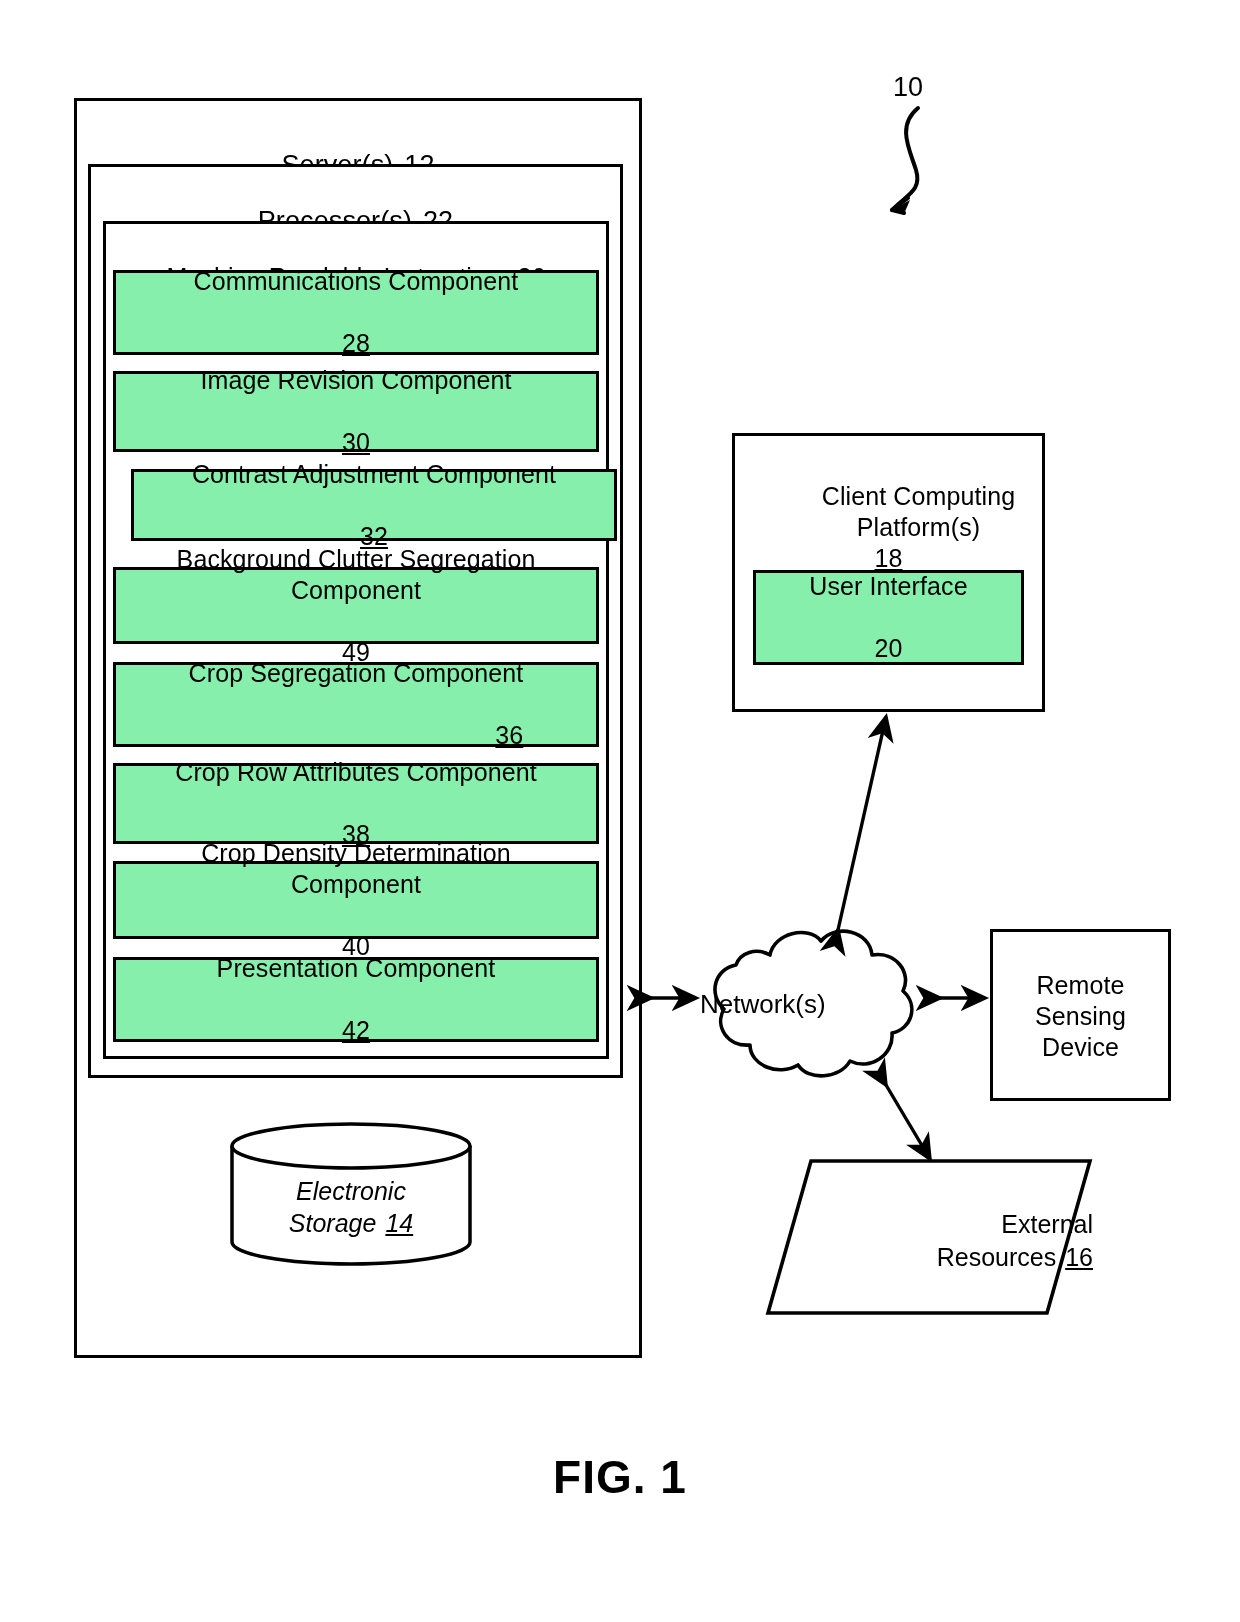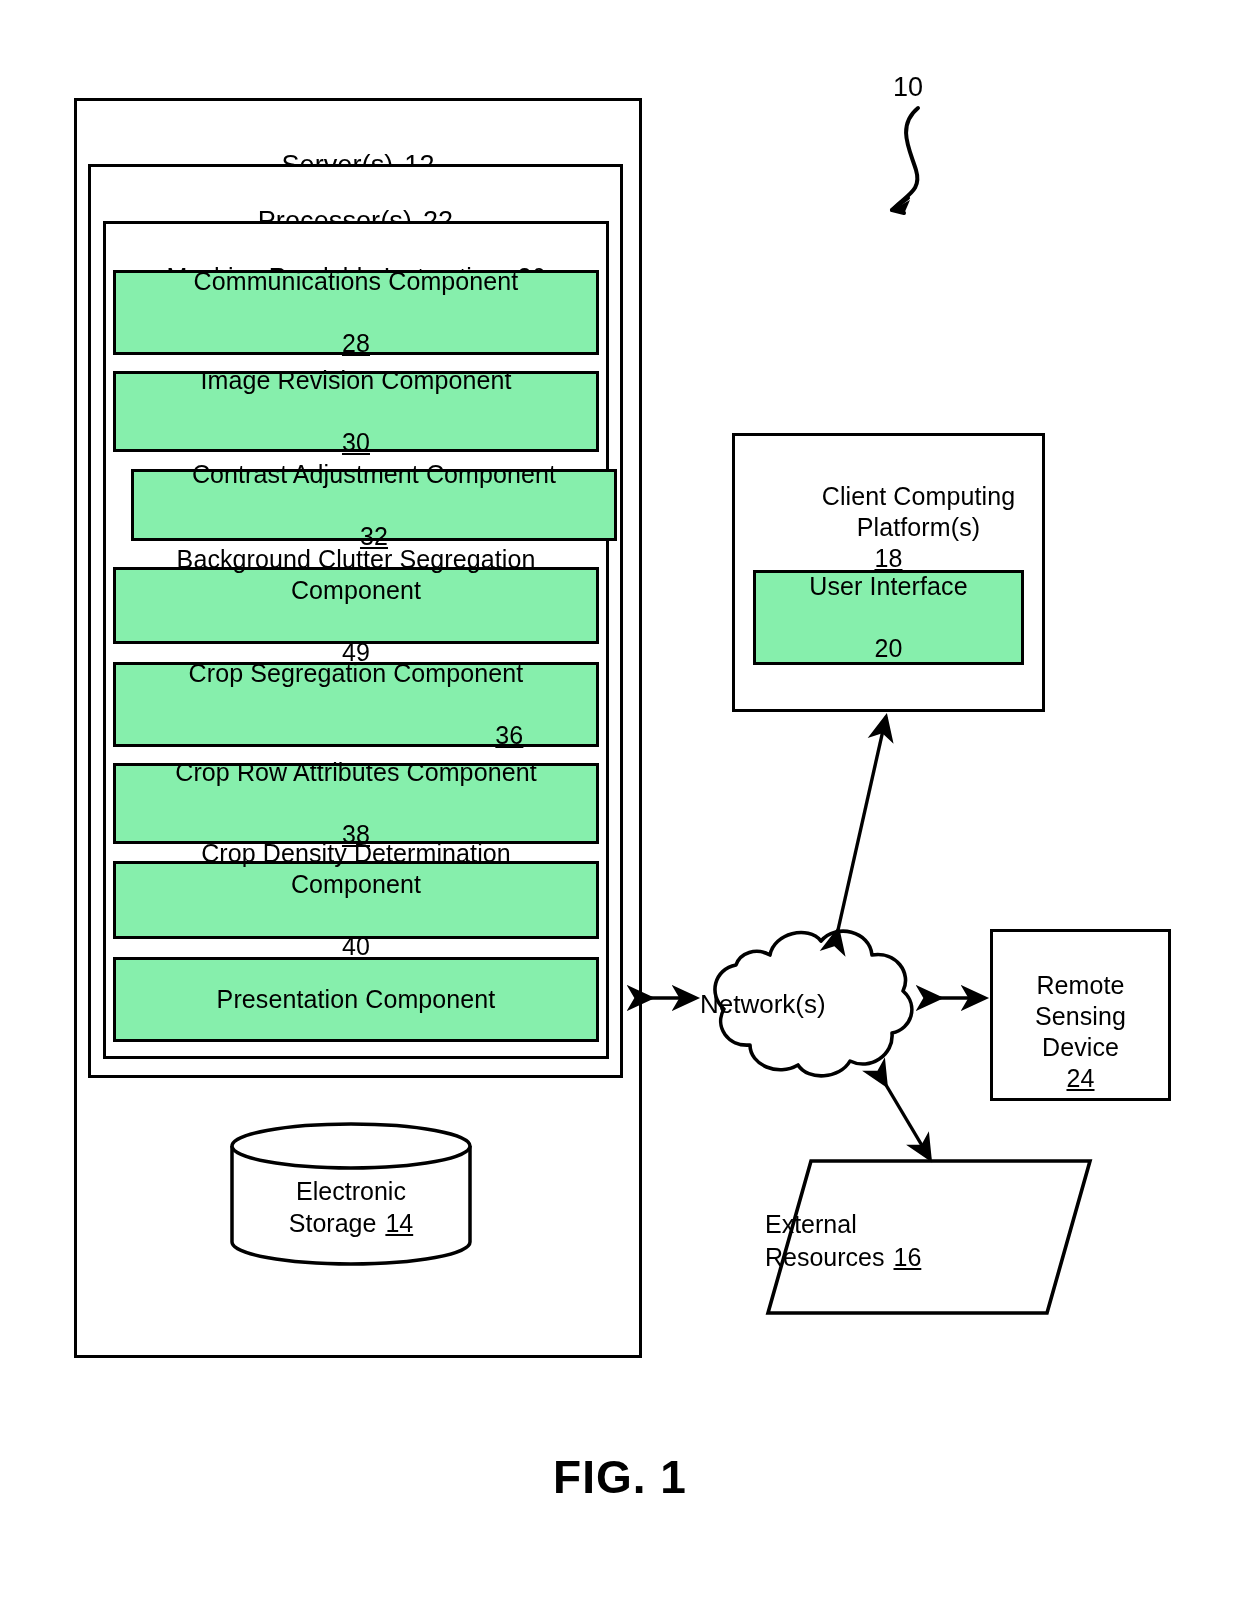--- a/index.html
+++ b/index.html
@@ -82,21 +82,21 @@
     text-align: left;
     font-size: 26px;
   }
 
   
   .para { position: absolute; }
   .para svg { display: block; }
   .para-text {
     position: absolute;
     left: 0; right: 0;
-    text-align: left;
+    text-align: right;
     font-size: 25px;
     line-height: 33px;
   }
 
   
   .arrows {
     position: absolute;
     inset: 0;
     pointer-events: none;
   }
@@ -178,25 +178,25 @@
 
   <div class="comp" style="left:113px; top:861px; width:486px; height:78px;">
     <span class="lbl">
       <span>Crop Density Determination
 Component</span><span style="display:inline-block;width:9px"></span><span class="ref">40</span>
     </span>
   </div>
 
   <div class="comp" style="left:113px; top:957px; width:486px; height:85px;">
     <span class="lbl">
-      <span>Presentation Component</span><span style="display:inline-block;width:9px"></span>
-    </span>
-  </div>
-
-  <div class="cyl" style="left:228px; top:1120px; width:246px; height:148px;">
+      <span>Presentation Component</span><span style="display:inline-block;width:9px"></span><span class="ref">42</span>
+    </span>
+  </div>
+
+  <div class="cyl" style="left:228px; top:1120px; width:246px; height:148px;font-style:italic;">
     <svg width="246" height="148" viewBox="0 0 246 148">
       <path d="M4 26 L4 122" stroke="#000" stroke-width="3.5" fill="none"></path>
       <path d="M242 26 L242 122" stroke="#000" stroke-width="3.5" fill="none"></path>
       <ellipse cx="123" cy="26" rx="119" ry="22" stroke="#000" stroke-width="3.5" fill="#fff"></ellipse>
       <path d="M4 122 A119 22 0 0 0 242 122" stroke="#000" stroke-width="3.5" fill="none"></path>
     </svg>
     <div class="cyl-text" style="top:55px;">
       <span style="white-space:pre-line;">Electronic
 Storage</span><span style="display:inline-block;width:9px"></span><span class="ref">14</span>
     </div>
@@ -248,23 +248,20 @@
       <span>Network(s)</span>
     </div>
   </div>
 
   <div class="box" style="left:990px; top:929px; width:181px; height:172px;"></div>
   <div class="ctr lbl" style="left:990px; width:181px; top:939px;">
     <span style="white-space:pre-line;">Remote
 Sensing
 Device</span>
   </div>
-  <div class="ctr lbl ref" style="left:990px; width:181px; top:1032px;">
-    <span>24</span>
-  </div>
 
   <div class="para" style="left:765px; top:1158px; width:328px; height:158px;">
     <svg width="328" height="158" viewBox="0 0 328 158">
       <path d="M46 3 L325 3 L282 155 L3 155 Z" fill="#fff" stroke="#000" stroke-width="3.6" stroke-linejoin="miter"></path>
     </svg>
     <div class="para-text" style="top:50px;">
       <span style="white-space:pre-line;">External
 Resources</span><span style="display:inline-block;width:9px"></span><span class="ref">16</span>
     </div>
   </div>

